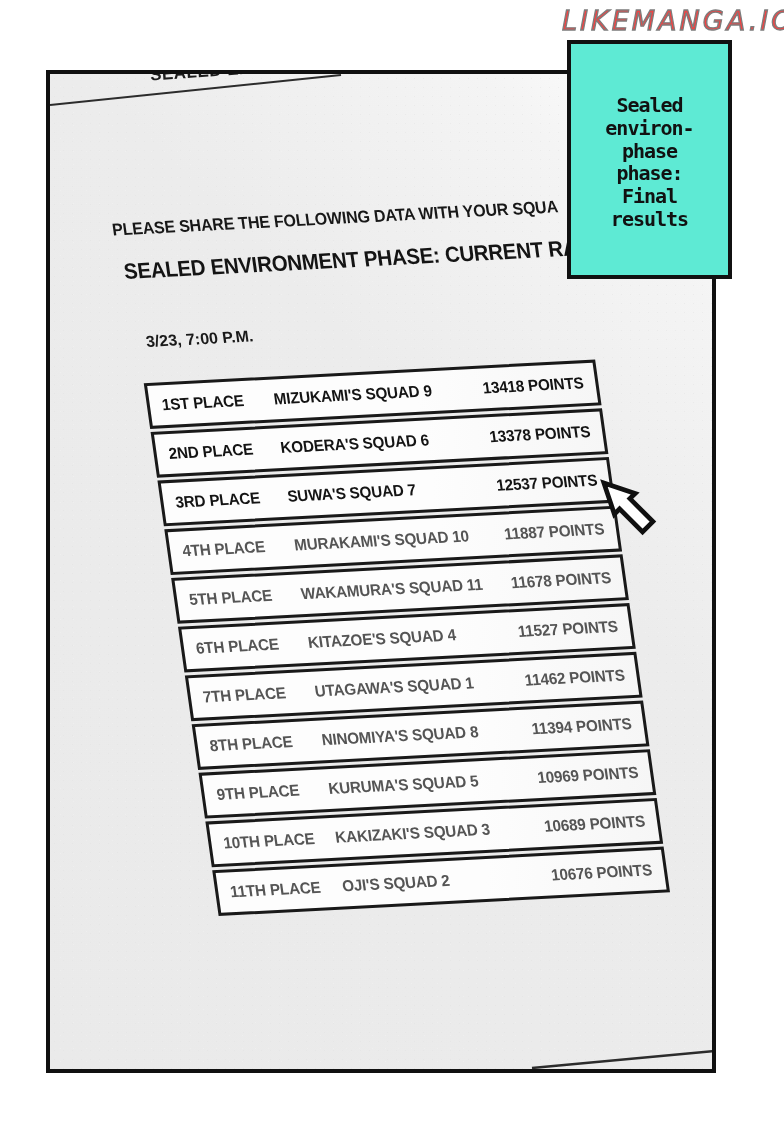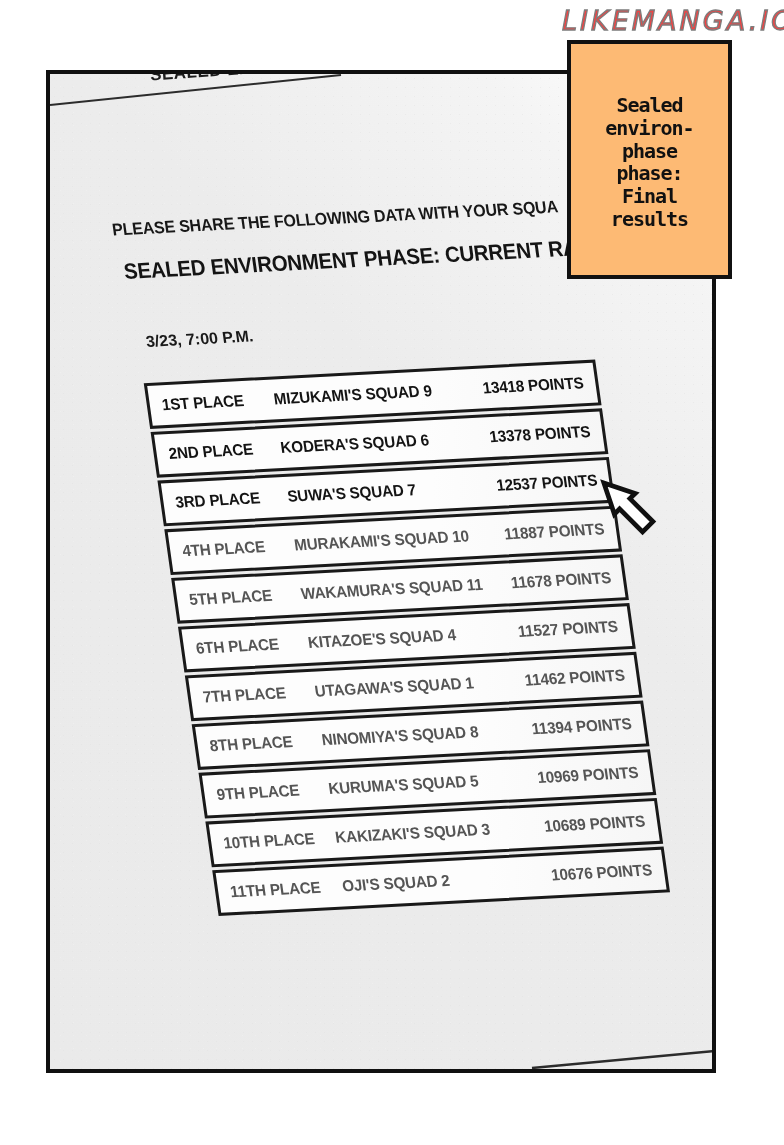--- a/index.html
+++ b/index.html
@@ -94,21 +94,21 @@
   .row.ink-black { color:#141414; }
   .row.ink-gray  { color:#555555; }
 
   
   .cursor-arrow { position:absolute; left:598px; top:477px; z-index:15; }
 
   
   .caption-box {
     position:absolute; left:567px; top:40px;
     width:165px; height:239px;
-    background:#fdba74; border:4px solid #111111;
+    background:#5eead4; border:4px solid #111111;
     z-index:10;
     display:flex; flex-direction:column; justify-content:flex-start;
     padding-top:50px; text-align:center;
   }
   .caption-line {
     font-family:"DejaVu Sans Mono", monospace;
     font-weight:bold; font-size:20px; line-height:1.14;
     color:#111111; letter-spacing:-1px;
   }
 </style>

